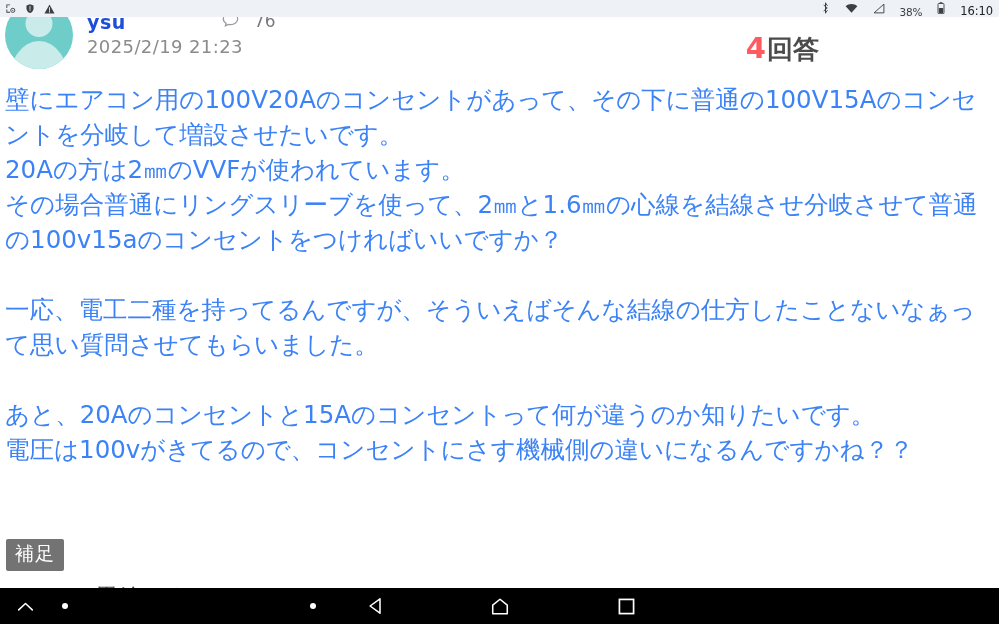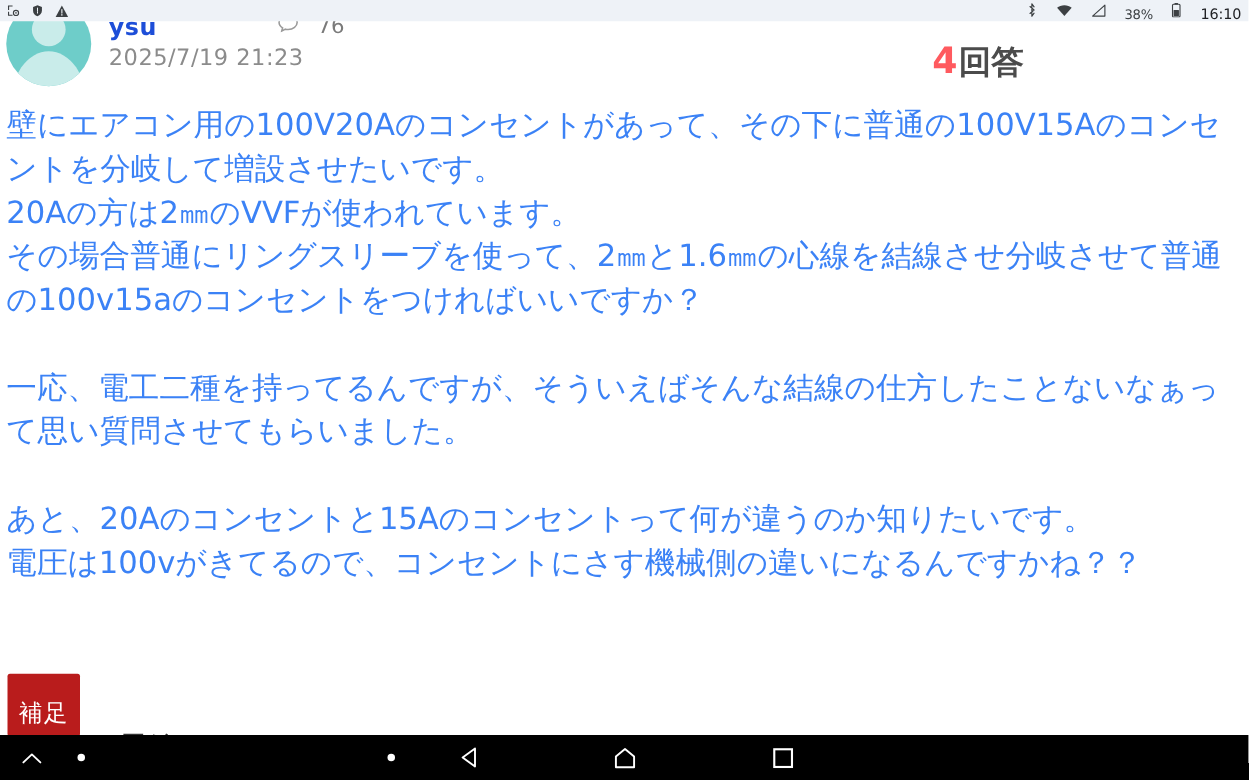--- a/index.html
+++ b/index.html
@@ -152,25 +152,25 @@
     letter-spacing: 0px;
     white-space: pre-wrap;
     word-break: break-all;
   }
 
   
   .supplement-badge {
     position: absolute;
     left: 6px;
     top: 539px;
-    background: #b91c1c;
+    background: #737373;
     color: #ffffff;
     font-size: 19px;
     line-height: 1;
-    padding: 23px 9px 8px 9px;
+    padding: 5px 9px 8px 9px;
     border-radius: 2px;
     letter-spacing: 1px;
   }
 
   .supplement-text {
     position: absolute;
     left: 5px;
     top: 578px;
     width: 994px;
     font-size: 24.5px;
@@ -280,21 +280,21 @@
 
     <div class="reply-count">
       <span>
         <svg width="17" height="15" viewBox="0 0 20 18">
           <path d="M10 1.3c-4.8 0-8.7 3-8.7 6.8 0 2.2 1.3 4.2 3.4 5.4l-.8 3.1 3.6-1.8c.8.2 1.6.3 2.5.3 4.8 0 8.7-3 8.7-6.9S14.8 1.3 10 1.3z" fill="none" stroke="#9a9a9a" stroke-width="1.5"></path>
         </svg>
       </span>
       <span>76</span>
     </div>
 
-    <div class="timestamp">2025/7/19 21:23</div>
+    <div class="timestamp">2025/2/19 21:23</div>
 
     <div class="answer-count">
       <span class="num">4</span>
       <span class="lbl">回答</span>
     </div>
   </div>
 
   <div class="post-body">壁にエアコン用の100V20Aのコンセントがあって、その下に普通の100V15Aのコンセントを分岐して増設させたいです。
 20Aの方は2㎜のVVFが使われています。
 その場合普通にリングスリーブを使って、2㎜と1.6㎜の心線を結線させ分岐させて普通の100v15aのコンセントをつければいいですか？

